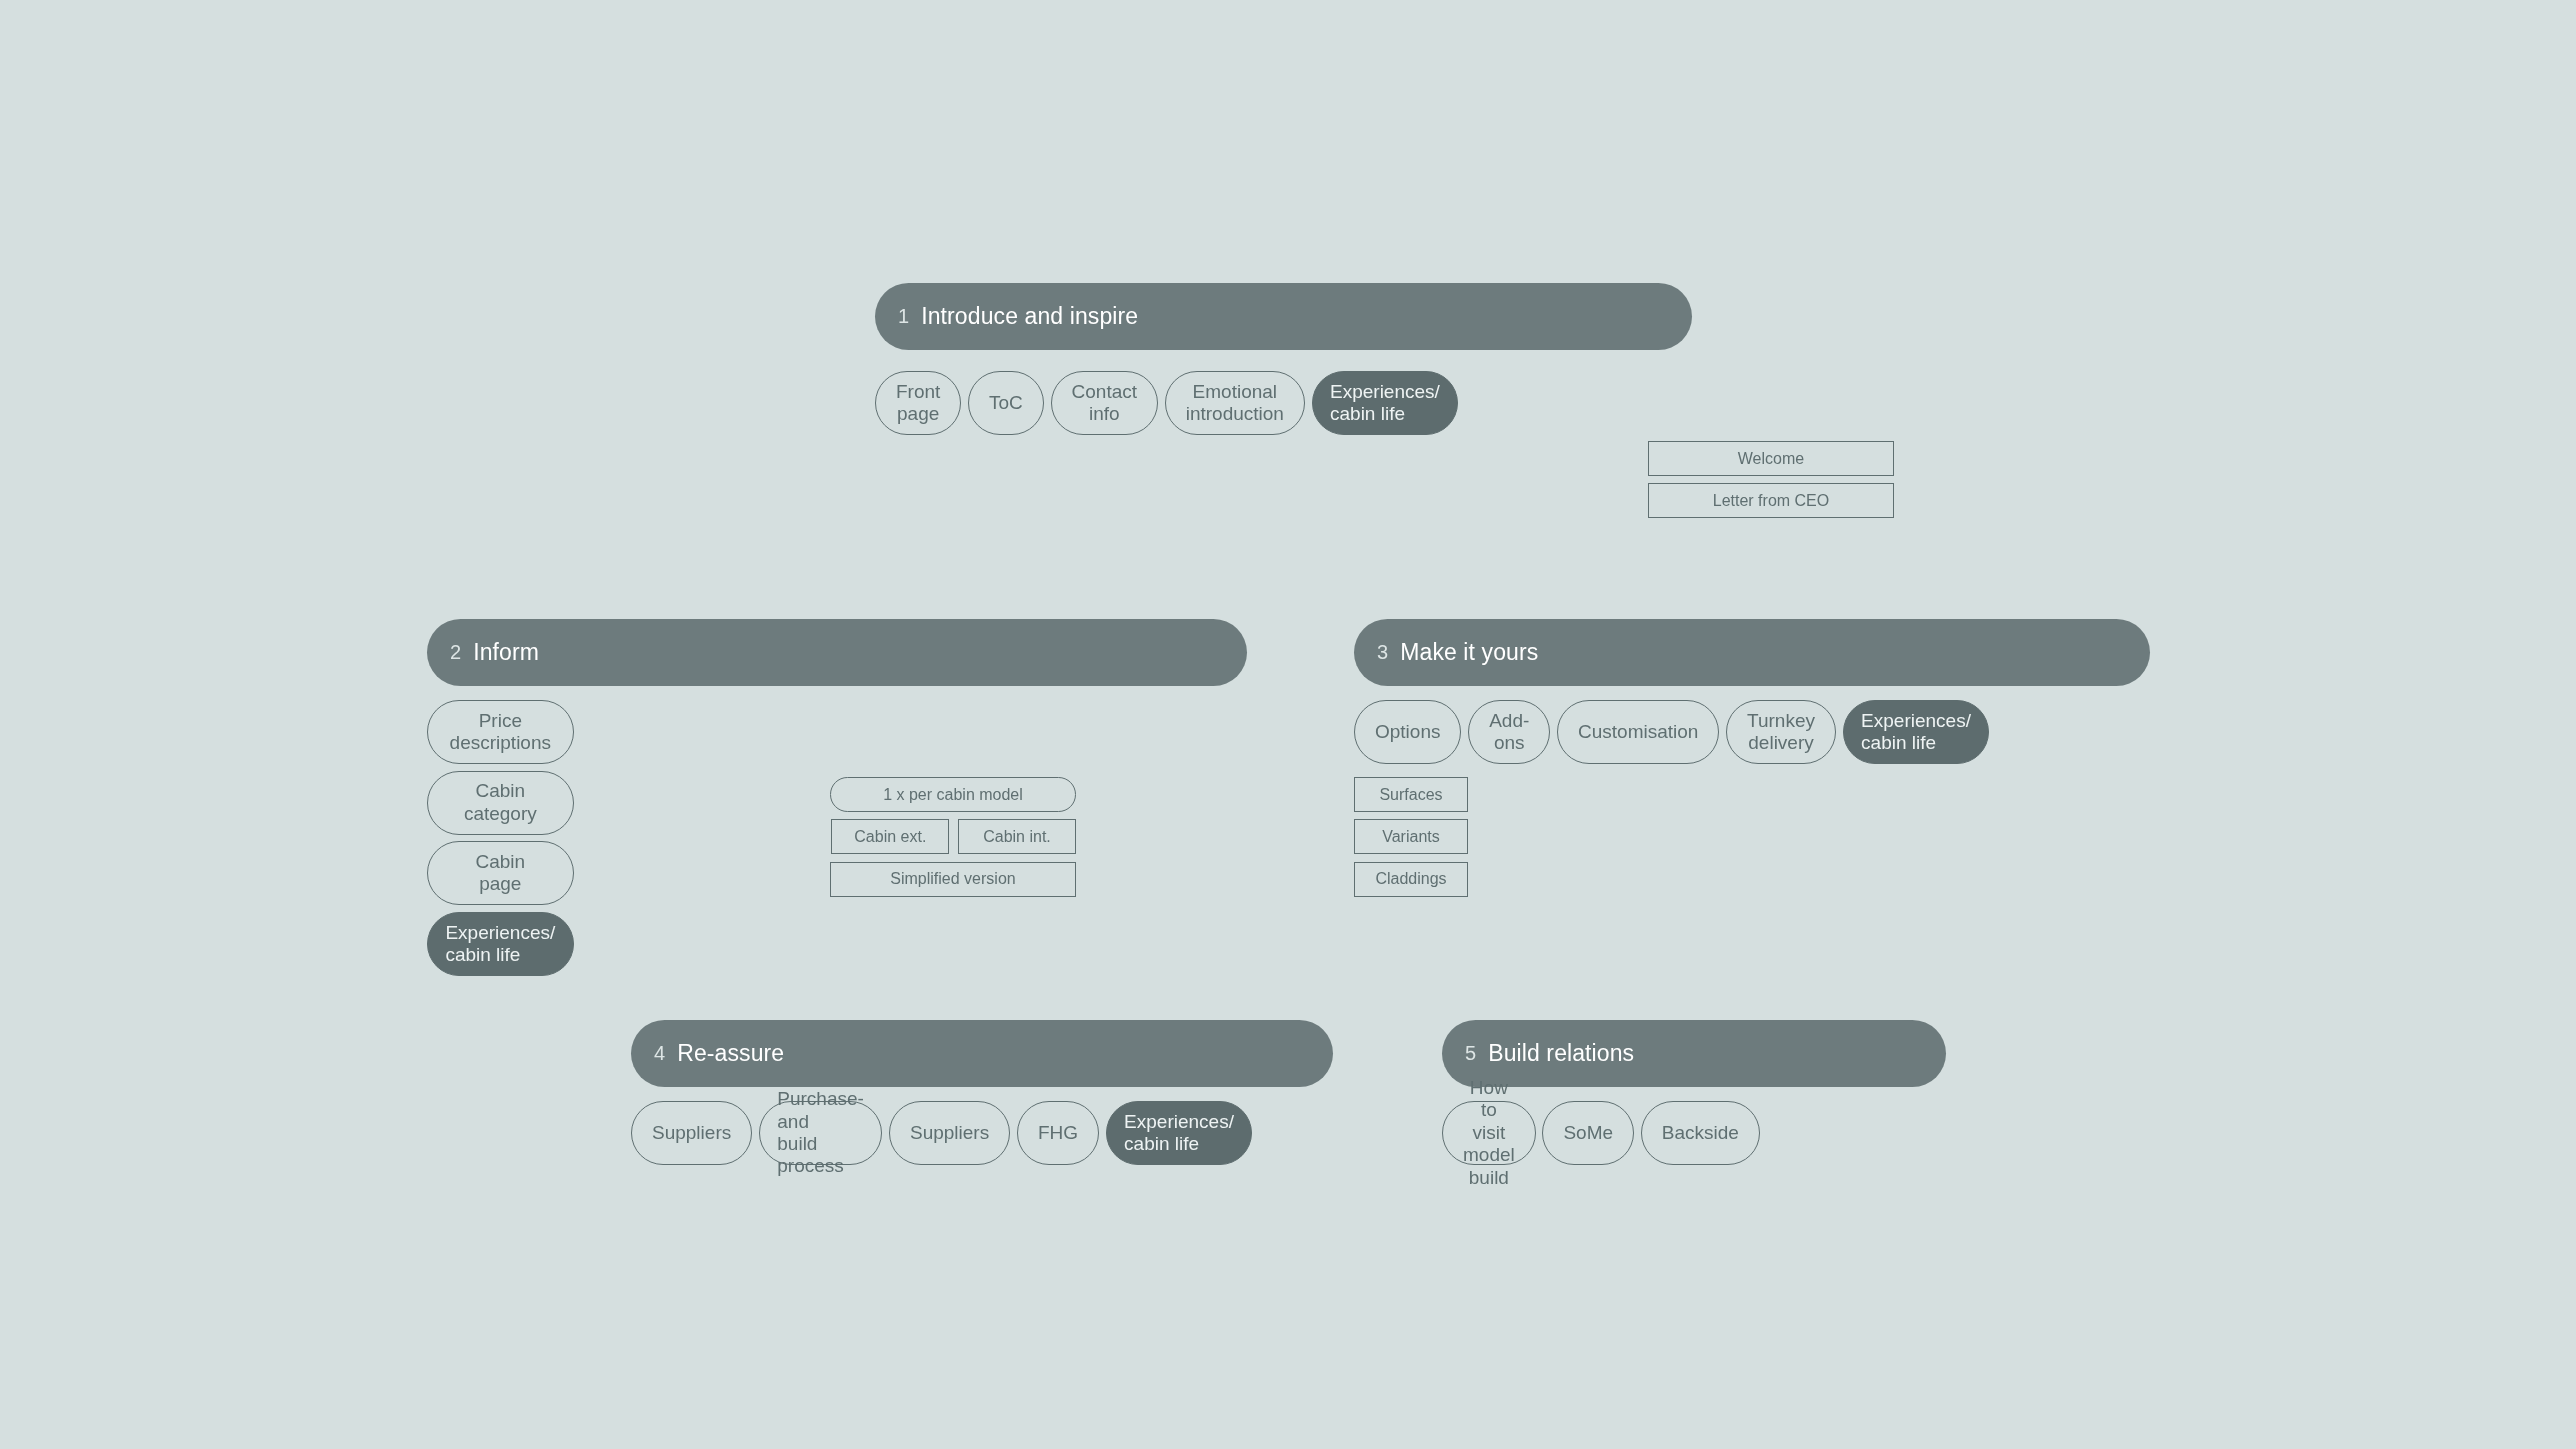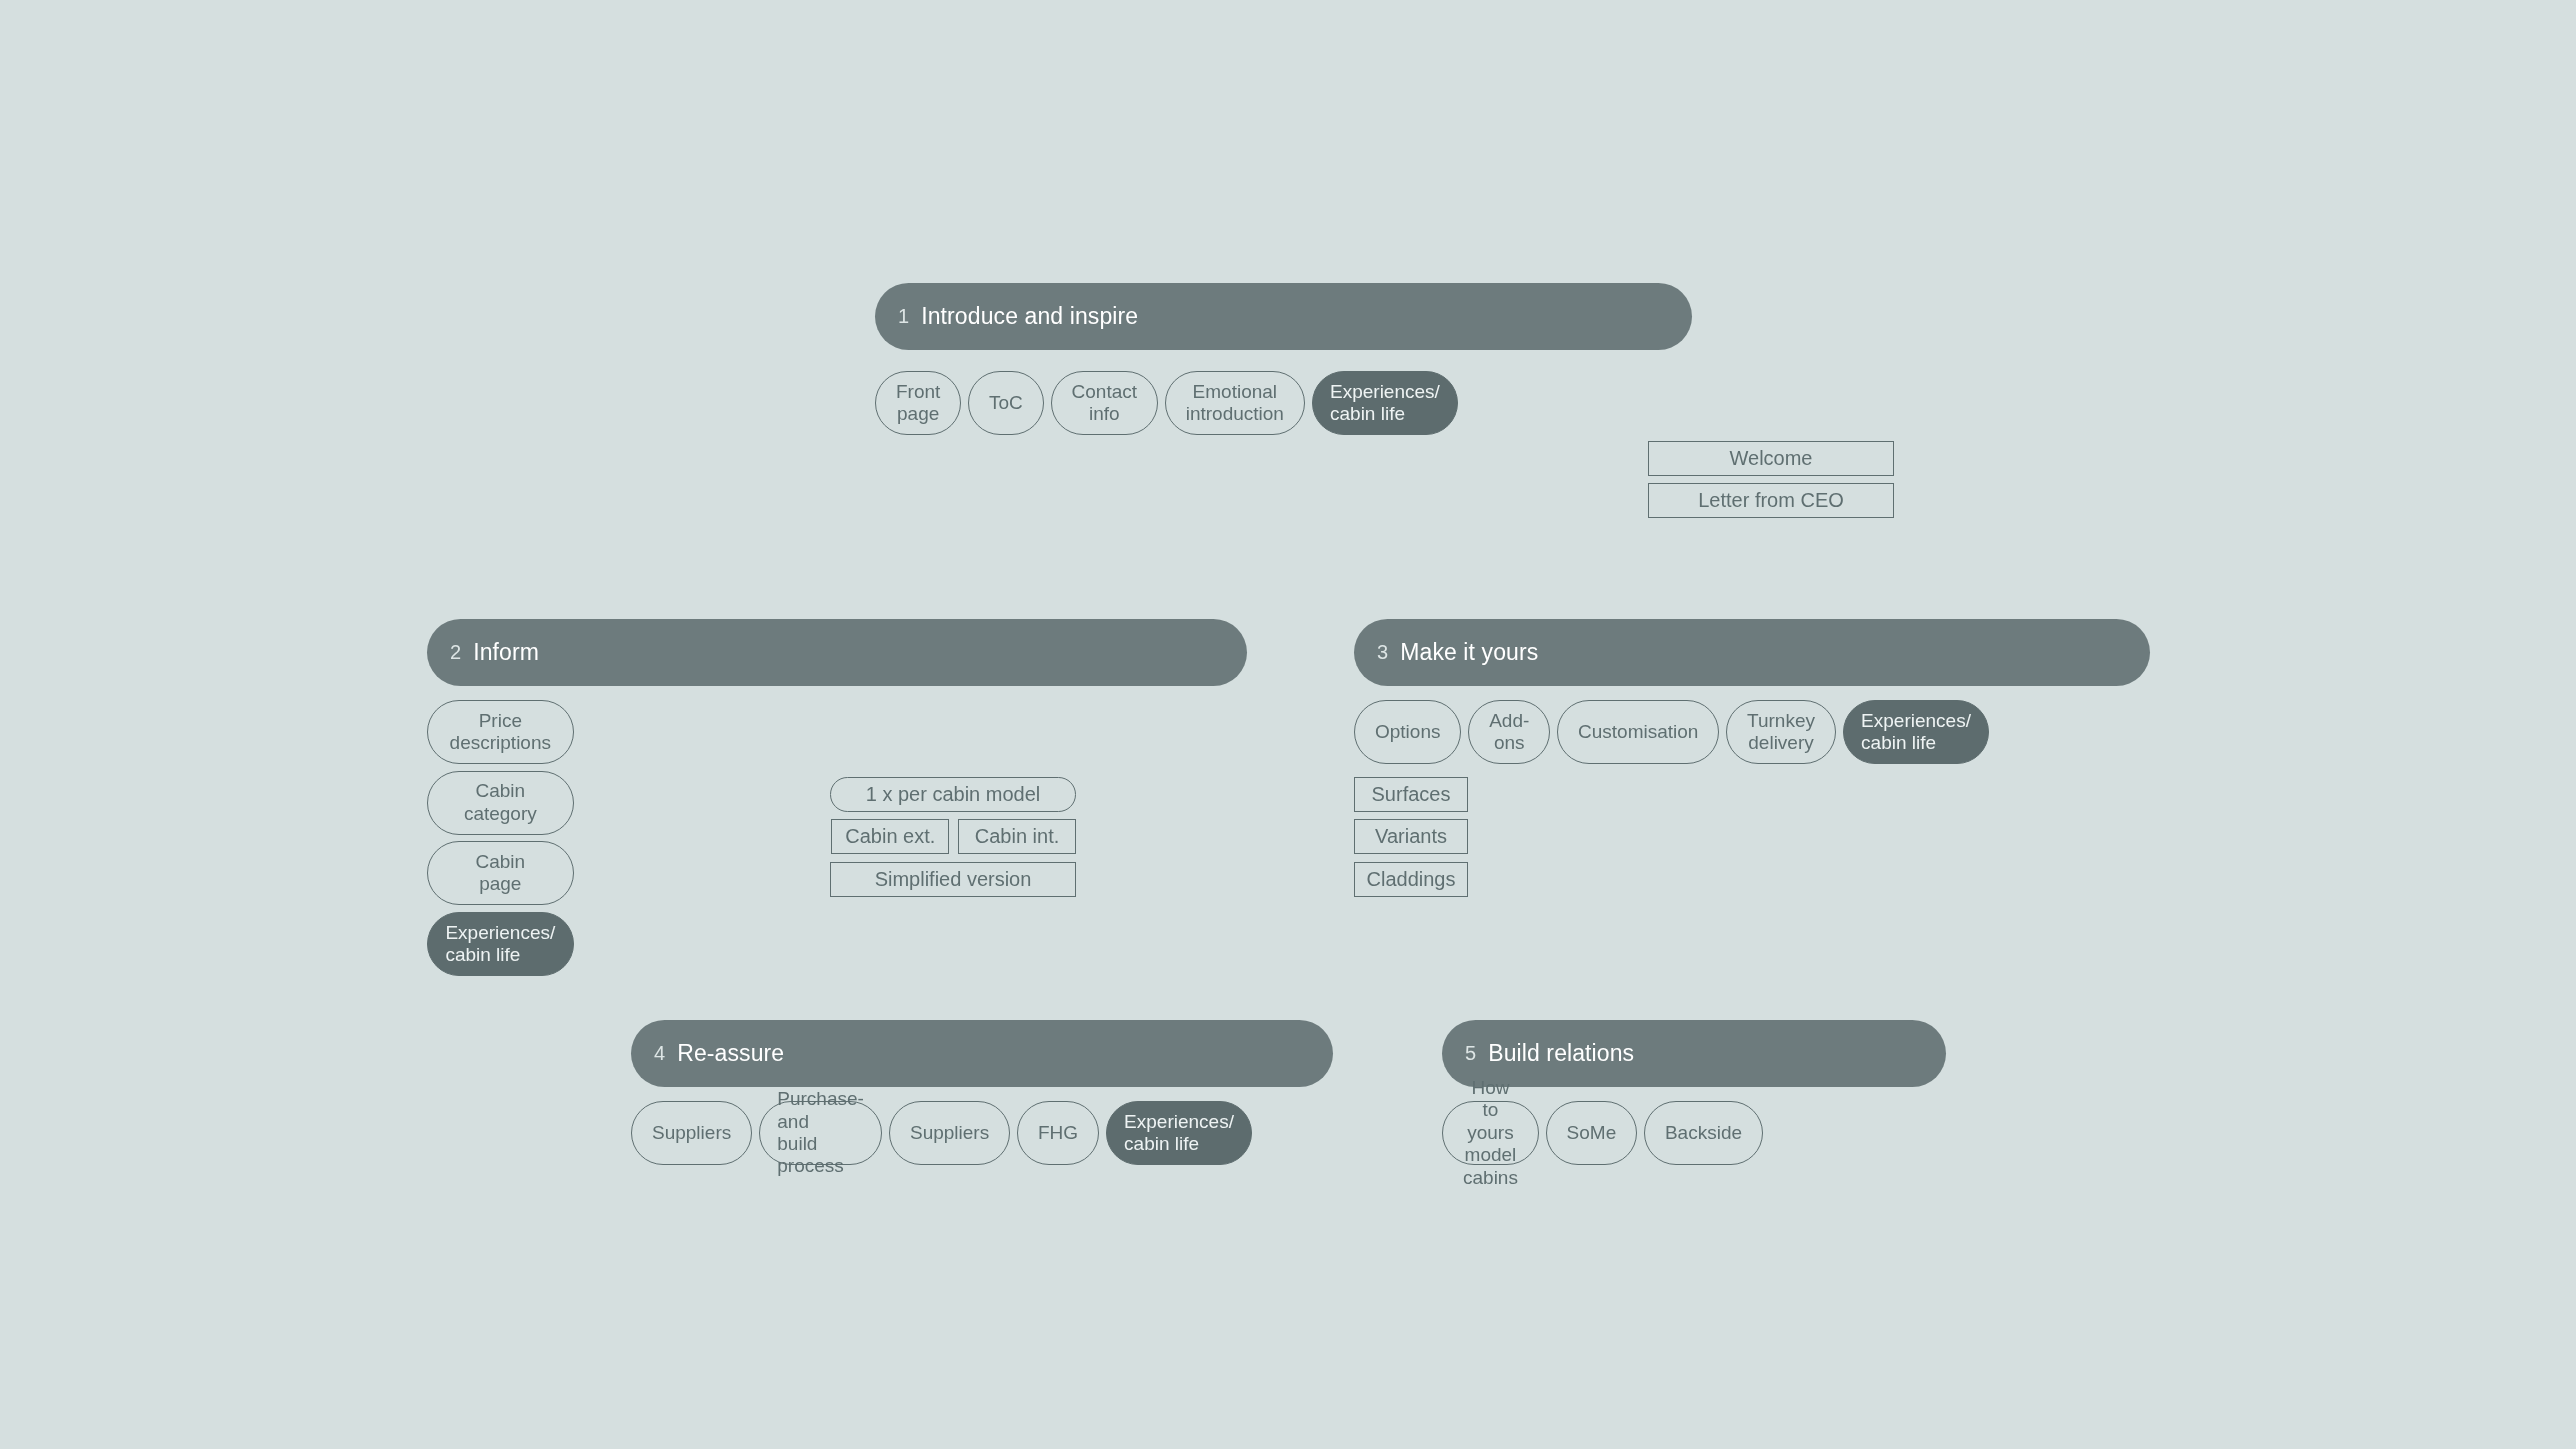--- a/index.html
+++ b/index.html
@@ -84,21 +84,21 @@
     display: flex;
     flex-direction: column;
     gap: 7.4px;
   }
   .sub-row { display: flex; gap: 8.7px; }
   .box {
     height: 35px;
     border: 1.3px solid #5f6f71;
     background: transparent;
     color: #5f6f71;
-    font-size: 20px;
+    font-size: 16px;
     display: flex;
     align-items: center;
     justify-content: center;
     text-align: center;
     padding: 0 10.7px;
   }
   .box.rounded { border-radius: 17.4px; }
 
   
   #sec1 { left: 875px; top: 283px; }
@@ -224,20 +224,20 @@
 cabin life</div>
     </div>
   </div>
 
   <div class="section" id="sec5">
     <div class="section-bar">
       <span class="bar-index">5</span>
       <span class="bar-title">Build relations</span>
     </div>
     <div class="pill-row">
-      <div class="pill">How to yours model cabins</div>
+      <div class="pill">How to visit model build</div>
       <div class="pill">SoMe</div>
       <div class="pill">Backside</div>
     </div>
   </div>
 
 </div>
 
 
 </body></html>

